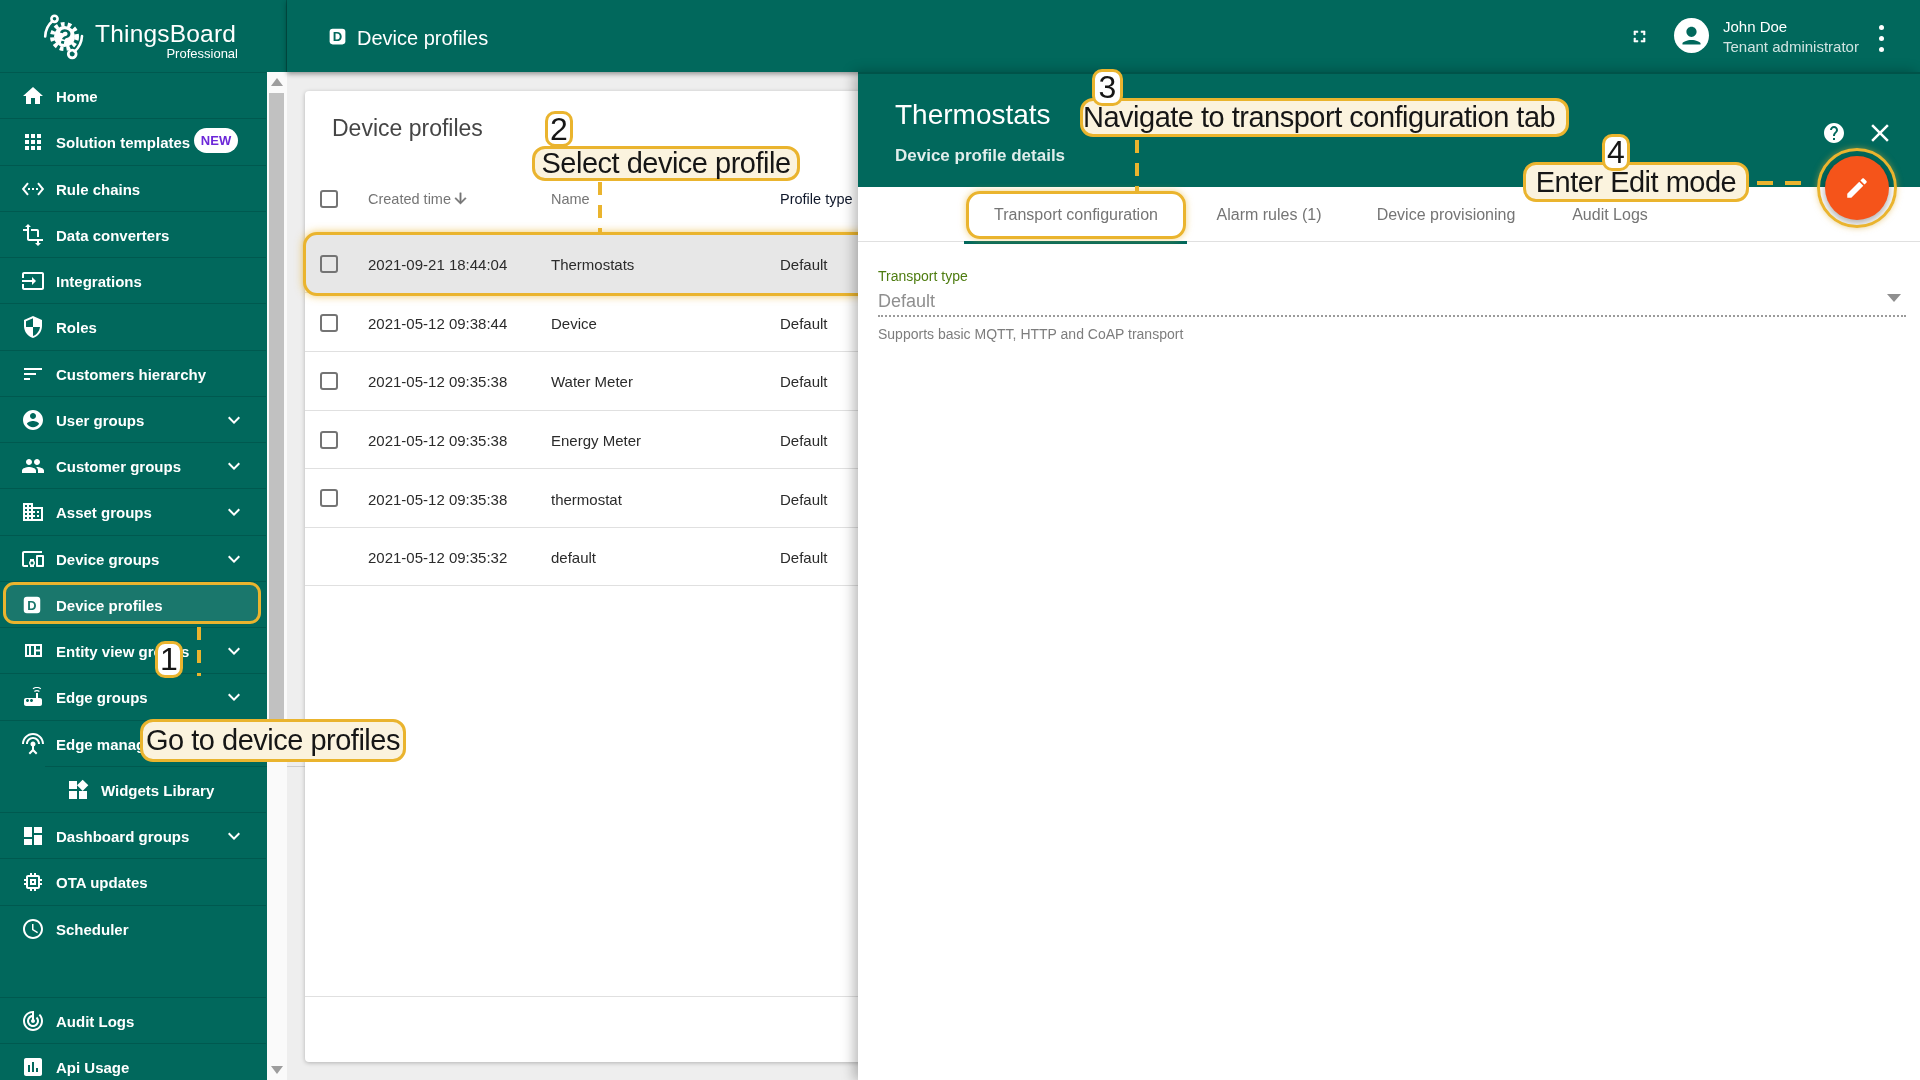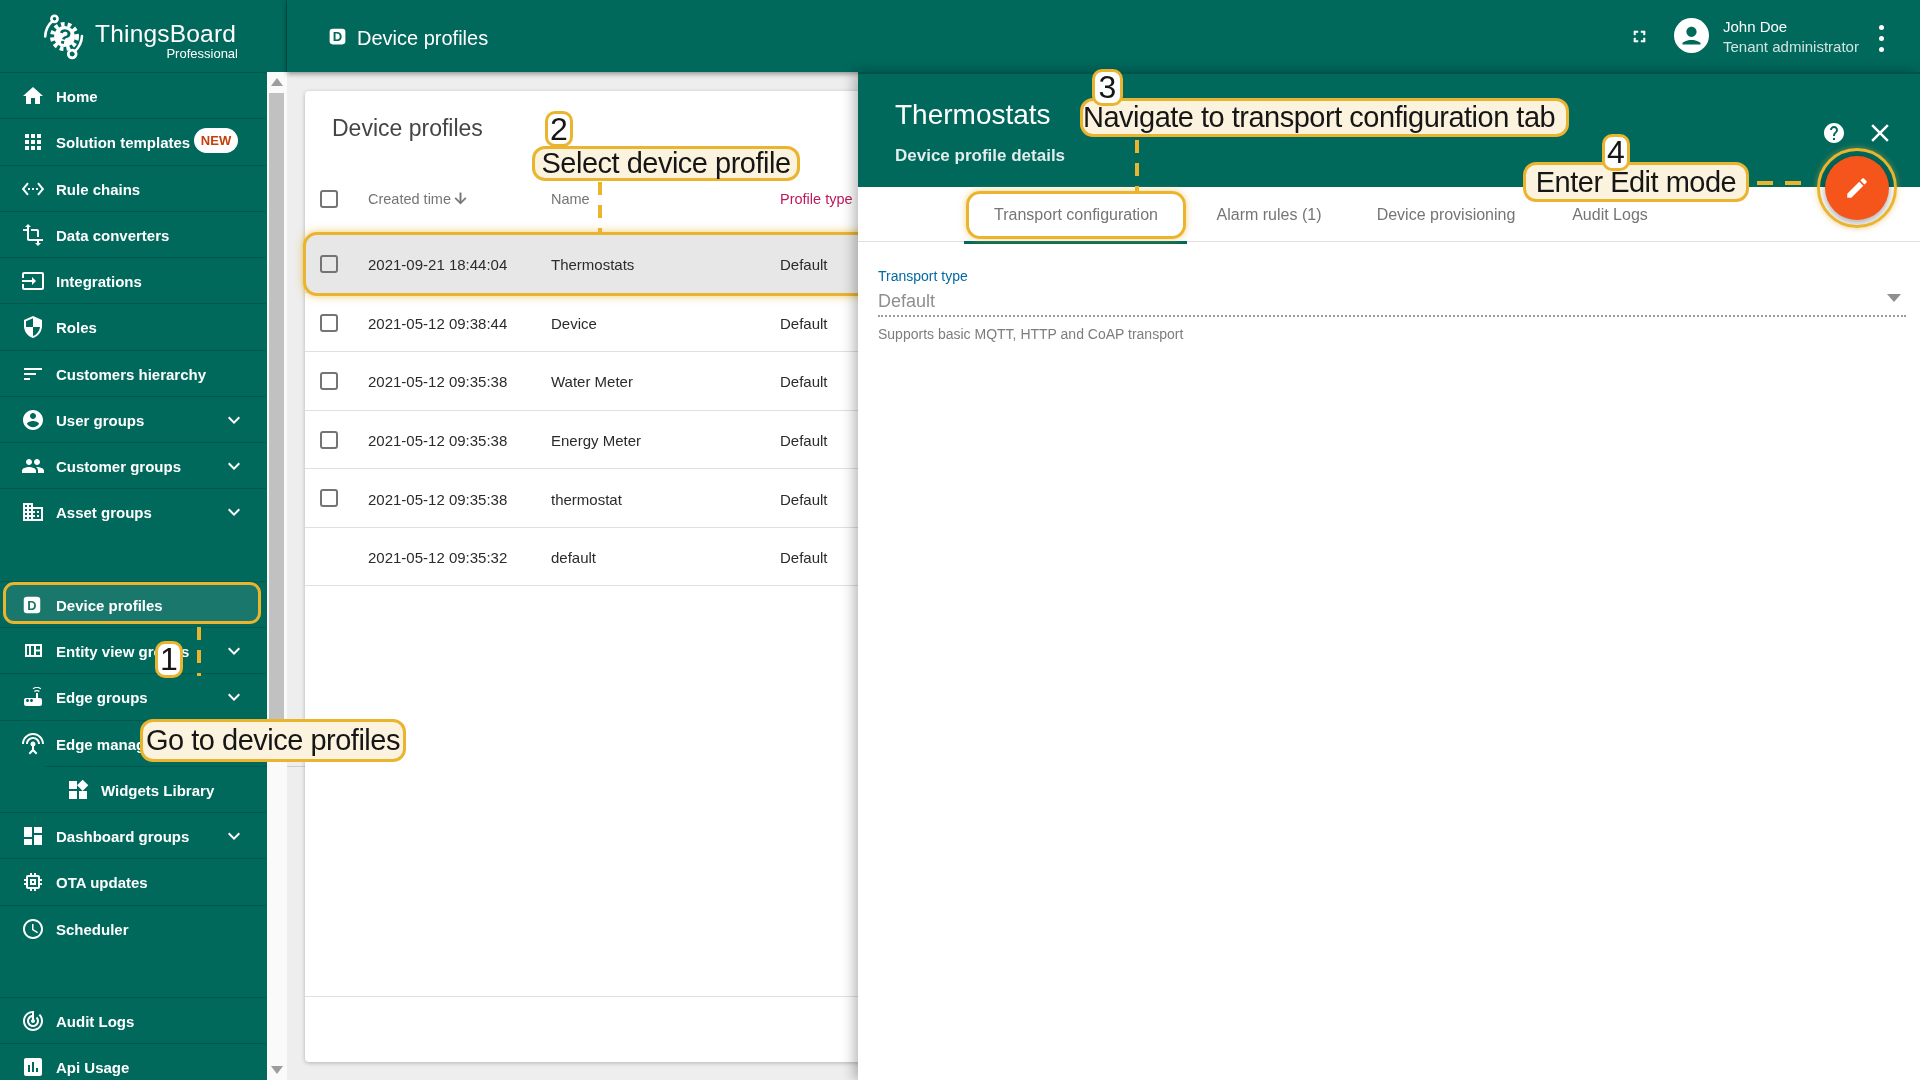--- a/index.html
+++ b/index.html
@@ -52,21 +52,21 @@
 <div class="ic"><svg width="24" height="24" viewBox="0 0 24 24" fill="#fff">
           <path d="M10 20v-6h4v6h5v-8h3L12 3 2 12h3v8z"></path>
         </svg></div>
 <div class="tx">Home</div>
 </div>
 <div class="mi" style="top:118.2px;padding-left:16px;">
 <div class="ic"><svg width="24" height="24" viewBox="0 0 24 24" fill="#fff">
           <path d="M4 8h4V4H4v4zm6 0h4V4h-4v4zm6-4v4h4V4h-4zM4 14h4v-4H4v4zm6 0h4v-4h-4v4zm6 0h4v-4h-4v4zM4 20h4v-4H4v4zm6 0h4v-4h-4v4zm6 0h4v-4h-4v4z"></path>
         </svg></div>
 <div class="tx">Solution templates</div>
-<div style="position:absolute;left:194px;top:9px;width:44px;height:25px;background:#fff;border-radius:13px;color:#c2410c;font-size:13px;font-weight:bold;text-align:center;line-height:26px;">NEW</div>
+<div style="position:absolute;left:194px;top:9px;width:44px;height:25px;background:#fff;border-radius:13px;color:#6d28d9;font-size:13px;font-weight:bold;text-align:center;line-height:26px;">NEW</div>
 </div>
 <div class="mi" style="top:164.5px;">
 <div class="ic"><svg width="24" height="24" viewBox="0 0 24 24" fill="#fff">
           <path d="M7.77 6.76 6.23 5.48.82 12l5.41 6.52 1.54-1.28L3.42 12l4.35-5.24zM7 13h2v-2H7v2zm10-2h-2v2h2v-2zm-6 2h2v-2h-2v2zm6.77-7.52-1.54 1.28L20.58 12l-4.35 5.24 1.54 1.28L23.18 12l-5.41-6.52z"></path>
         </svg></div>
 <div class="tx">Rule chains</div>
 </div>
 <div class="mi" style="top:210.8px;">
 <div class="ic"><svg width="24" height="24" viewBox="0 0 24 24" fill="#fff">
           <path d="M22 18v-2H8V4h2L7 1 4 4h2v2H2v2h4v8c0 1.1.9 2 2 2h8v2h-2l3 3 3-3h-2v-2h4zM10 8h6v6h2V8c0-1.1-.9-2-2-2h-6v2z"></path>
@@ -107,20 +107,29 @@
 <div class="tx">Customer groups</div>
 <div class="chev"><svg width="24" height="24" viewBox="0 0 24 24" fill="#fff">
           <path d="M7.41 8.59 12 13.17l4.59-4.58L18 10l-6 6-6-6 1.41-1.41z"></path>
         </svg></div>
 </div>
 <div class="mi" style="top:488.2px;">
 <div class="ic"><svg width="24" height="24" viewBox="0 0 24 24" fill="#fff">
           <path d="M12 7V3H2v18h20V7H12zM6 19H4v-2h2v2zm0-4H4v-2h2v2zm0-4H4V9h2v2zm0-4H4V5h2v2zm4 12H8v-2h2v2zm0-4H8v-2h2v2zm0-4H8V9h2v2zm0-4H8V5h2v2zm10 12h-8v-2h2v-2h-2v-2h2v-2h-2V9h8v10zm-2-8h-2v2h2v-2zm0 4h-2v2h2v-2z"></path>
         </svg></div>
 <div class="tx">Asset groups</div>
+<div class="chev"><svg width="24" height="24" viewBox="0 0 24 24" fill="#fff">
+          <path d="M7.41 8.59 12 13.17l4.59-4.58L18 10l-6 6-6-6 1.41-1.41z"></path>
+        </svg></div>
+</div>
+<div class="mi" style="top:534.5px;">
+<div class="ic"><svg width="24" height="24" viewBox="0 0 24 24" fill="#fff">
+          <path d="M3 6h18V4H3c-1.1 0-2 .9-2 2v12c0 1.1.9 2 2 2h4v-2H3V6zm10 6H9v1.78c-.61.55-1 1.33-1 2.22s.39 1.67 1 2.22V20h4v-1.78c.61-.55 1-1.34 1-2.22s-.39-1.67-1-2.22V12zm-2 5.5c-.83 0-1.5-.67-1.5-1.5s.67-1.5 1.5-1.5 1.5.67 1.5 1.5-.67 1.5-1.5 1.5zM22 8h-6c-.5 0-1 .5-1 1v10c0 .5.5 1 1 1h6c.5 0 1-.5 1-1V9c0-.5-.5-1-1-1zm-1 10h-4v-8h4v8z"></path>
+        </svg></div>
+<div class="tx">Device groups</div>
 <div class="chev"><svg width="24" height="24" viewBox="0 0 24 24" fill="#fff">
           <path d="M7.41 8.59 12 13.17l4.59-4.58L18 10l-6 6-6-6 1.41-1.41z"></path>
         </svg></div>
 </div>
 <div class="mi" style="top:580.8px;">
 <div class="ic" style="top:12px;"><svg width="22" height="22" viewBox="0 0 24 24">
           <rect x="3" y="3" width="18" height="18" rx="3.5" fill="#fff"></rect>
           <text x="12" y="17.3" font-size="14" font-weight="bold" text-anchor="middle" fill="#01685c" font-family="Liberation Sans, sans-serif">D</text>
         </svg></div>
 <div class="tx">Device profiles</div>
@@ -219,21 +228,21 @@
 <div style="position:absolute;left:1591.5px;top:47px;width:5px;height:5px;border-radius:50%;background:#fff;"></div>
 </div>
 <div id="card">
 <div style="position:absolute;left:27px;top:24px;font-size:23px;color:#454545;">Device profiles</div>
 <div class="cb" style="left:15px;top:99px;"></div>
 <div class="cell" style="left:63px;top:100px;font-size:14.5px;color:#757575;">Created time</div>
 <div style="position:absolute;left:147px;top:99px;"><svg width="17" height="17" viewBox="0 0 24 24" fill="#757575" stroke="#757575" stroke-width="0.6">
         <path d="M20 12l-1.41-1.41L13 16.17V4h-2v12.17l-5.58-5.59L4 12l8 8 8-8z"></path>
       </svg></div>
 <div class="cell" style="left:246px;top:100px;font-size:14.5px;color:#757575;">Name</div>
-<div class="cell" style="left:475px;top:100px;font-size:14.5px;color:#be185d;">Profile type</div>
+<div class="cell" style="left:475px;top:100px;font-size:14.5px;color:#0f172a;">Profile type</div>
 <div style="position:absolute;left:0;top:143.9px;width:100%;height:58.6px;border-bottom:1px solid rgba(0,0,0,0.12);"></div>
 <div style="position:absolute;left:0;top:202.5px;width:100%;height:58.6px;border-bottom:1px solid rgba(0,0,0,0.12);"></div>
 <div class="cb" style="left:15px;top:222.5px;"></div>
 <div class="cell" style="left:63px;top:223.8px;font-size:15px;color:#2b2b2b;">2021-05-12 09:38:44</div>
 <div class="cell" style="left:246px;top:223.8px;font-size:15px;color:#2b2b2b;">Device</div>
 <div class="cell" style="left:475px;top:223.8px;font-size:15px;color:#2b2b2b;">Default</div>
 <div style="position:absolute;left:0;top:261.1px;width:100%;height:58.6px;border-bottom:1px solid rgba(0,0,0,0.12);"></div>
 <div class="cb" style="left:15px;top:281.1px;"></div>
 <div class="cell" style="left:63px;top:282.4px;font-size:15px;color:#2b2b2b;">2021-05-12 09:35:38</div>
 <div class="cell" style="left:246px;top:282.4px;font-size:15px;color:#2b2b2b;">Water Meter</div>
@@ -269,21 +278,21 @@
 <div style="position:absolute;left:1007px;top:44px;"><svg width="30" height="30" viewBox="0 0 24 24" fill="#fff">
           <path d="M19 6.41 17.59 5 12 10.59 6.41 5 5 6.41 10.59 12 5 17.59 6.41 19 12 13.41 17.59 19 19 17.59 13.41 12z"></path>
         </svg></div>
 </div>
 <div style="position:absolute;left:0;top:115px;width:100%;height:55px;border-bottom:1px solid rgba(0,0,0,0.12);"></div>
 <div class="tab" style="left:58px;width:320px;top:115px;">Transport configuration</div>
 <div class="tab" style="left:251px;width:320px;top:115px;">Alarm rules (1)</div>
 <div class="tab" style="left:428px;width:320px;top:115px;">Device provisioning</div>
 <div class="tab" style="left:592px;width:320px;top:115px;">Audit Logs</div>
 <div style="position:absolute;left:106px;top:169px;width:223px;height:3px;background:#01685c;"></div>
-<div style="position:absolute;left:20px;top:196px;color:#0369a1;font-size:14px;">Transport type</div>
+<div style="position:absolute;left:20px;top:196px;color:#4d7c0f;font-size:14px;">Transport type</div>
 <div style="position:absolute;left:20px;top:219px;color:#8f8f8f;font-size:18px;">Default</div>
 <div style="position:absolute;left:1029px;top:222px;width:0;height:0;border-left:7px solid transparent;border-right:7px solid transparent;border-top:8px solid #8f8f8f;"></div>
 <div style="position:absolute;left:20px;top:243px;width:1028px;height:0;border-bottom:2px dotted #9b9b9b;"></div>
 <div style="position:absolute;left:20px;top:254px;color:#7d7d7d;font-size:14px;">Supports basic MQTT, HTTP and CoAP transport</div>
 </div>
 <div style="position:absolute;left:1825px;top:156px;width:64px;height:64px;border-radius:50%;background:#f5541a;box-shadow:0 3px 8px rgba(0,0,0,0.35);"></div>
 <div style="position:absolute;left:1844px;top:175px;"><svg width="26" height="26" viewBox="0 0 24 24" fill="#fff">
       <path d="M3 17.25V21h3.75L17.81 9.94l-3.75-3.75L3 17.25zM20.71 7.04c.39-.39.39-1.02 0-1.41l-2.34-2.34c-.39-.39-1.02-.39-1.41 0l-1.83 1.83 3.75 3.75 1.83-1.83z"></path>
     </svg></div>
 <div style="position:absolute;left:1817px;top:148px;width:80px;height:80px;border-radius:50%;border:3.5px solid #eab42e;box-shadow:0 0 6px rgba(234,180,46,0.5);"></div>

